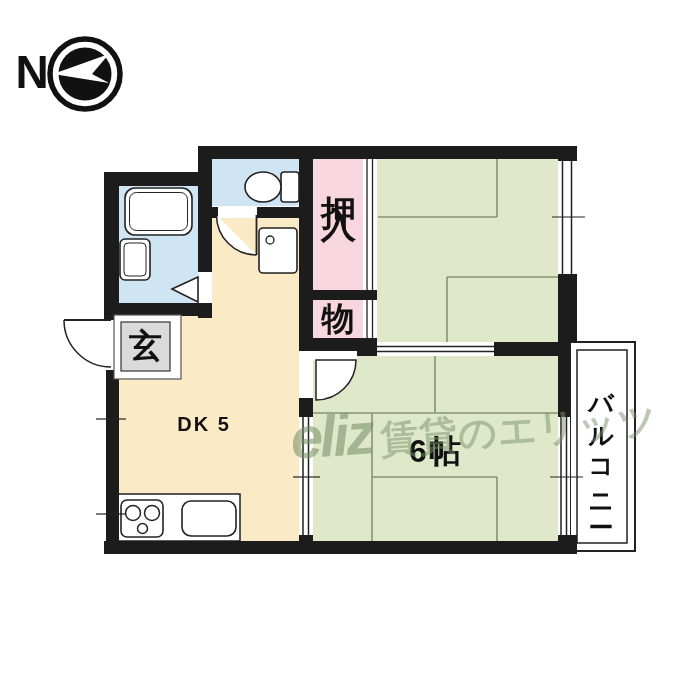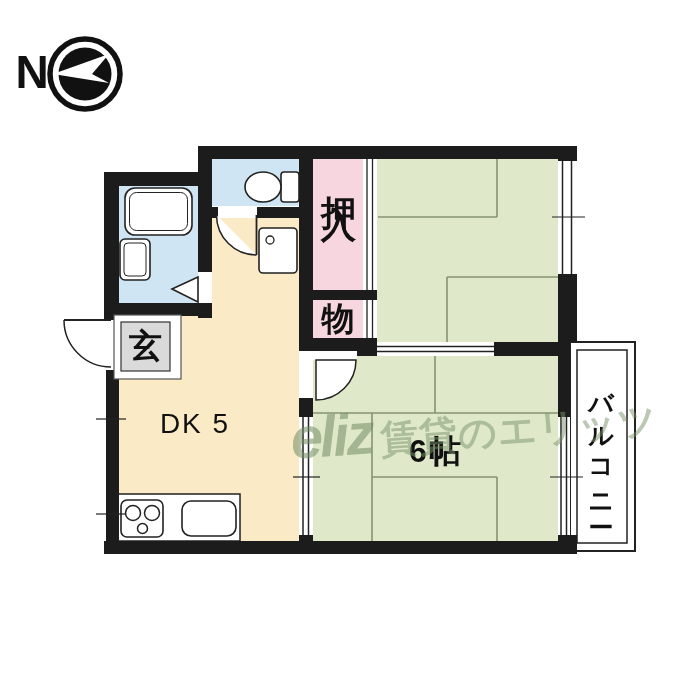--- a/index.html
+++ b/index.html
@@ -4,21 +4,21 @@
 <style>
   html,body{margin:0;padding:0;background:#fff;}
   #stage{position:relative;width:700px;height:700px;background:#ffffff;overflow:hidden;
          font-family:"Liberation Sans","DejaVu Sans",sans-serif;}
   #planSvg{position:absolute;left:0;top:0;}
   .lbl{position:absolute;color:#111;display:flex;align-items:center;justify-content:center;
        white-space:nowrap;z-index:5;}
   .lbl-n{left:10px;top:44px;width:44px;height:56px;font-size:46px;font-weight:bold;}
   .lbl-45{left:377px;top:232px;width:181px;height:36px;font-size:30px;font-weight:bold;letter-spacing:1px;}
   .lbl-6{left:336px;top:433px;width:200px;height:38px;font-size:32px;font-weight:bold;letter-spacing:2px;}
-  .lbl-dk{left:135px;top:406px;width:120px;height:36px;font-size:28px;font-weight:normal;letter-spacing:2px;}
+  .lbl-dk{left:144px;top:406px;width:120px;height:36px;font-size:20px;font-weight:bold;letter-spacing:2px;}
   .lbl-oshiire{left:313px;top:166px;width:50px;height:122px;font-size:35px;font-weight:bold;
        writing-mode:vertical-rl;letter-spacing:10px;justify-content:flex-start;padding-top:2px;box-sizing:border-box;}
   .lbl-mono{left:313px;top:299px;width:50px;height:40px;font-size:33px;font-weight:bold;}
   .lbl-genkan{left:121px;top:322px;width:49px;height:49px;font-size:33px;font-weight:bold;}
   .lbl-balcony{left:577px;top:351px;width:50px;height:192px;font-size:25px;font-weight:bold;
        writing-mode:vertical-rl;letter-spacing:6px;justify-content:center;}
   #watermark{position:absolute;left:290px;top:392px;width:370px;z-index:6;
        display:flex;align-items:baseline;gap:8px;transform:rotate(-4deg);pointer-events:none;}
   #watermark .wm-logo{font-size:58px;font-weight:bold;font-style:italic;
        color:rgba(115,138,98,0.55);letter-spacing:-3px;}

